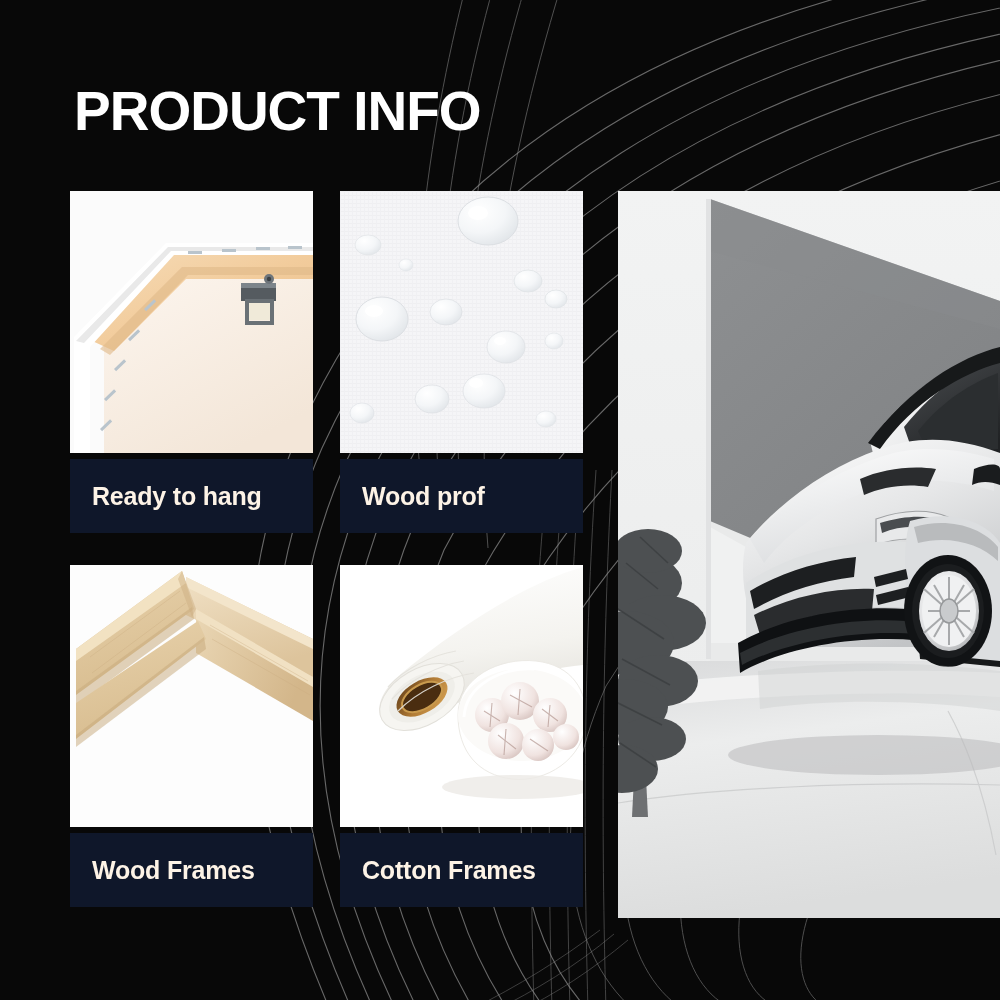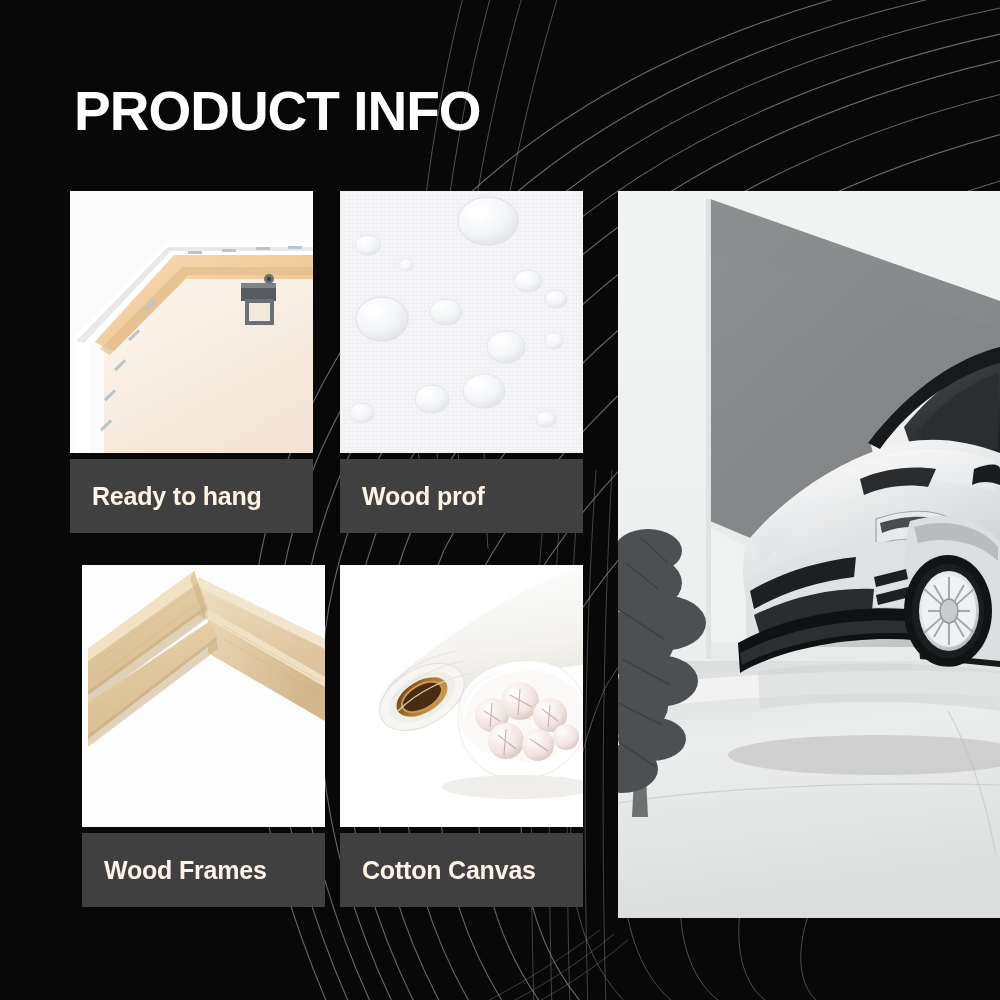--- a/index.html
+++ b/index.html
@@ -24,34 +24,34 @@
   
   .feature-grid{ position:absolute; left:70px; top:191px; z-index:5; }
   .feature-cell{ position:absolute; }
   .thumb{
     width:243px; height:262px; background:#f2f2f2; overflow:hidden;
     position:relative;
   }
   .thumb svg{ display:block; width:100%; height:100%; }
 
   .label-bar{
-    width:243px; height:74px; background:#404040;
+    width:243px; height:74px; background:#0f172a;
     display:flex; align-items:center;
     padding-left:22px;
   }
   .label-bar .label-text{
     color:#fdf3e6; font-size:25px; font-weight:bold;
     letter-spacing:-0.2px; white-space:nowrap;
     font-family:"Liberation Sans", sans-serif;
   }
 
   
   .cell-r0c0{ left:0px;   top:0px; }
   .cell-r0c1{ left:270px; top:0px; }
-  .cell-r1c0{ left:12px;   top:374px;text-align:right; }
+  .cell-r1c0{ left:0px;   top:374px;text-align:right; }
   .cell-r1c1{ left:270px; top:374px; }
   .bar-off{ margin-top:6px; }
 
   
   #hero{
     position:absolute; left:618px; top:191px; width:382px; height:727px;
     overflow:hidden; z-index:5; background:#eceded;
   }
   #hero svg{ display:block; width:100%; height:100%; }
 </style>
@@ -303,21 +303,21 @@
             <path d="M190,174 L208,186"></path>
           </g>
         </g>
 
         <path d="M124,152 C 126,120 162,102 194,104" fill="none" stroke="#ffffff" stroke-width="3" opacity="0.9"></path>
 
         <ellipse cx="178" cy="222" rx="76" ry="12" fill="#eceae6" opacity="0.8"></ellipse>
       </svg>
     </div>
     <div class="label-bar bar-off">
-      <span class="label-text">Cotton Canvas</span>
+      <span class="label-text">Cotton Frames</span>
     </div>
   </div>
 
 </div>
 
 <div id="hero">
   <svg viewBox="0 0 382 727" preserveAspectRatio="xMidYMid slice">
     <defs>
       <linearGradient id="g-wall" x1="0" y1="0" x2="0" y2="1">
         <stop offset="0" stop-color="#f2f3f3"></stop>

